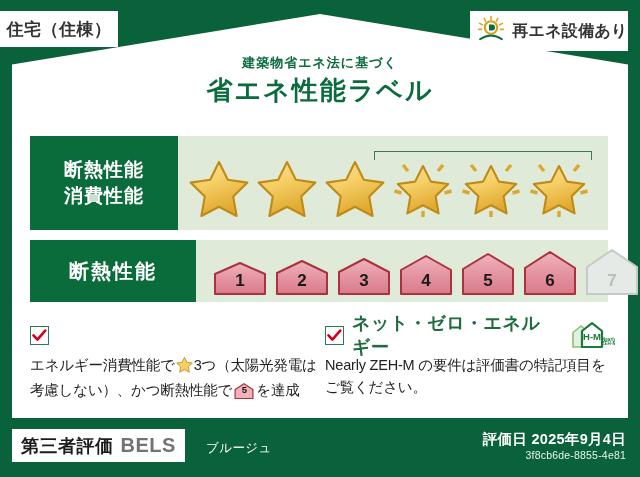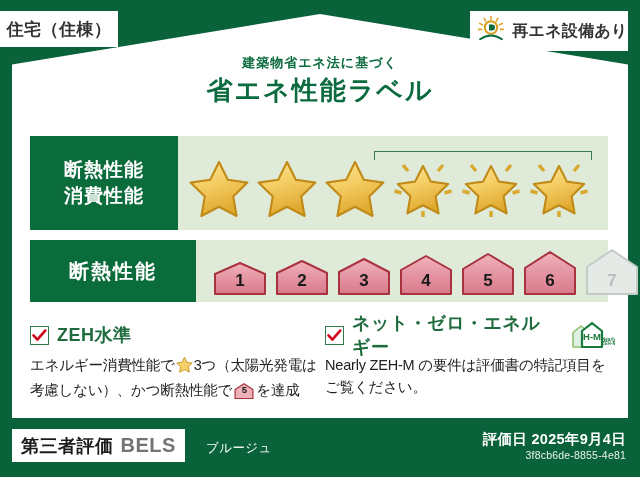--- a/index.html
+++ b/index.html
@@ -473,21 +473,20 @@
     </div>
   </div>
 
   <div id="zeh-col" class="criteria-col">
     <div class="criteria-head">
       <span class="check-box">
         <svg width="15" height="13" viewBox="0 0 15 13" aria-hidden="true">
           <path d="M1.5 6.4 L5.4 10.6 L13.2 1.6" fill="none" stroke="#d0021b" stroke-width="2.6" stroke-linecap="round" stroke-linejoin="round"></path>
         </svg>
       </span>
-      <span class="criteria-title">ZEH水準</span>
     </div>
     <div class="criteria-body">
       <span>エネルギー消費性能で</span><span class="inline-star"><svg width="17" height="17" viewBox="0 0 62 60" aria-hidden="true">
             <path d="M31 4 L39.8 21.8 L59.4 24.6 L45.2 38.4 L48.6 58 L31 48.7 L13.4 58 L16.8 38.4 L2.6 24.6 L22.2 21.8 Z" fill="#f5cf67" stroke="#c08a16" stroke-width="3" stroke-linejoin="round"></path>
           </svg></span><span>3つ（太陽光発電は考慮しない）、かつ断熱性能で</span><span class="inline-house"><span style="position:relative;display:inline-block;width:20px;height:16px;">
         <svg width="20" height="16" viewBox="0 0 56 45" aria-hidden="true" style="display:block;">
               <path d="M3 44 L3 18 L28 2 L53 18 L53 44 Z" fill="#f0b3bb" stroke="#a8333f" stroke-width="3.5" stroke-linejoin="round"></path>
             </svg>
         <span style="position:absolute;left:0;top:2px;width:100%;text-align:center;font-size:9.5px;font-weight:bold;color:#1a1a1a;line-height:1;">5</span>
       </span></span><span>を達成</span>

